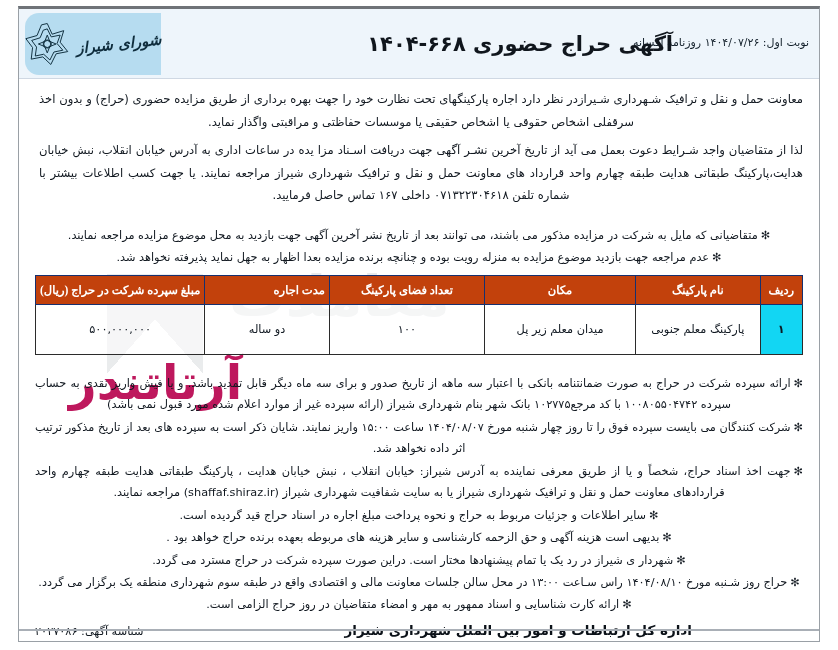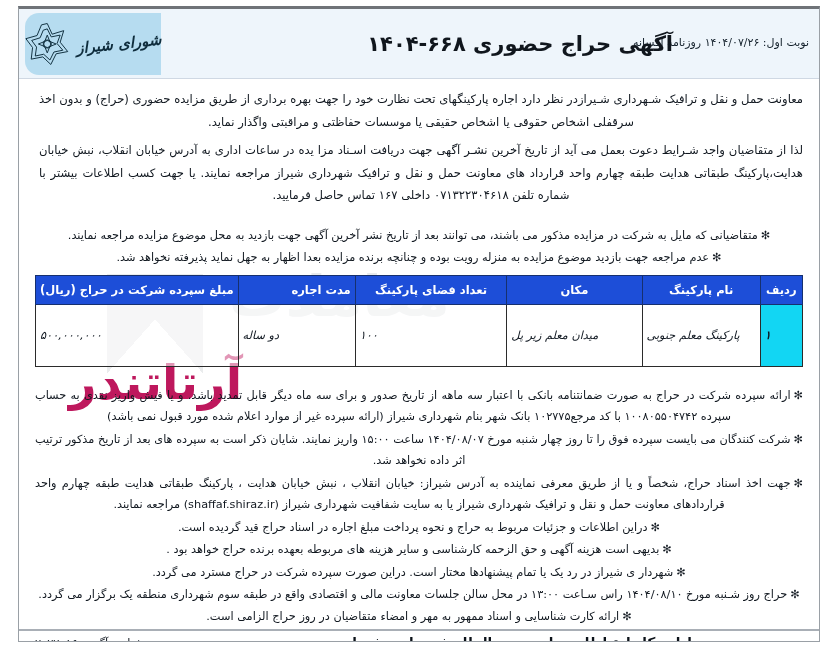--- a/index.html
+++ b/index.html
@@ -145,36 +145,36 @@
   
   table.auction {
     width: 100%;
     border-collapse: collapse;
     margin: 6px 0 8px 0;
     position: relative;
     z-index: 2;
     background: transparent;
   }
   table.auction th {
-    background: #1d4ed8;
+    background: #c2410c;
     color: #ffffff;
     font-size: 11.5px;
     font-weight: bold;
     padding: 7px 4px;
     border: 1px solid #16306f;
     white-space: nowrap;
+    font-family: Liberation Serif, serif;
   }
   table.auction td {
     font-size: 11.3px;
     color: #0f1720;
-    padding: 24px 4px;
+    padding: 18px 4px;
     border: 1px solid #2b2b2b;
-    text-align: left;
+    text-align: center;
     background: rgba(255,255,255,0.55);
-    font-style: italic;
   }
   table.auction td.rownum {
     background: #12d6f3;
     color: #0c1a22;
     font-weight: bold;
     width: 34px;
   }
   th.c-row { width: 34px; }
   th.c-name { width: 120px; }
   th.c-place { width: 150px; }
@@ -289,21 +289,21 @@
       <p class="note">
         <span class="star">✻</span><span>ارائه سپرده شرکت در حراج  به صورت ضمانتنامه بانکی با اعتبار سه ماهه از تاریخ صدور و برای سه ماه دیگر قابل تمدید باشد.  و یا  فیش واریز نقدی به حساب سپرده  ۱۰۰۸۰۵۵۰۴۷۴۲ با کد مرجع۱۰۲۷۷۵  بانک شهر بنام  شهرداری شیراز  (ارائه سپرده غیر از موارد اعلام شده مورد قبول نمی باشد)</span>
       </p>
       <p class="note">
         <span class="star">✻</span><span>شرکت کنندگان می بایست سپرده فوق را تا روز چهار شنبه مورخ ۱۴۰۴/۰۸/۰۷ ساعت ۱۵:۰۰ واریز نمایند. شایان ذکر است به سپرده های بعد از تاریخ مذکور ترتیب اثر داده نخواهد شد.</span>
       </p>
       <p class="note">
         <span class="star">✻</span><span>جهت اخذ اسناد حراج، شخصاً و یا از طریق معرفی نماینده به آدرس شیراز: خیابان انقلاب ، نبش خیابان هدایت ، پارکینگ  طبقاتی هدایت طبقه چهارم واحد قراردادهای معاونت حمل و نقل و ترافیک  شهرداری شیراز یا به سایت شفافیت شهرداری شیراز (shaffaf.shiraz.ir) مراجعه نمایند.</span>
       </p>
       <p class="note">
-        <span class="star">✻</span><span>دراین اطلاعات و جزئیات مربوط به حراج و نحوه پرداخت مبلغ اجاره در اسناد حراج قید گردیده است.</span>
+        <span class="star">✻</span><span>سایر اطلاعات و جزئیات مربوط به حراج و نحوه پرداخت مبلغ اجاره در اسناد حراج قید گردیده است.</span>
       </p>
       <p class="note">
         <span class="star">✻</span><span>بدیهی است هزینه آگهی و حق الزحمه کارشناسی و سایر هزینه های مربوطه بعهده برنده حراج خواهد بود .</span>
       </p>
       <p class="note">
         <span class="star">✻</span><span>شهردار ی شیراز در رد یک یا تمام پیشنهادها مختار است. دراین صورت سپرده شرکت در حراج مسترد می گردد.</span>
       </p>
       <p class="note">
         <span class="star">✻</span><span>حراج روز شـنبه مورخ ۱۴۰۴/۰۸/۱۰ راس سـاعت ۱۳:۰۰ در محل سالن جلسات معاونت مالی و اقتصادی واقع در طبقه سوم شهرداری منطقه یک برگزار می گردد.</span>
       </p>

